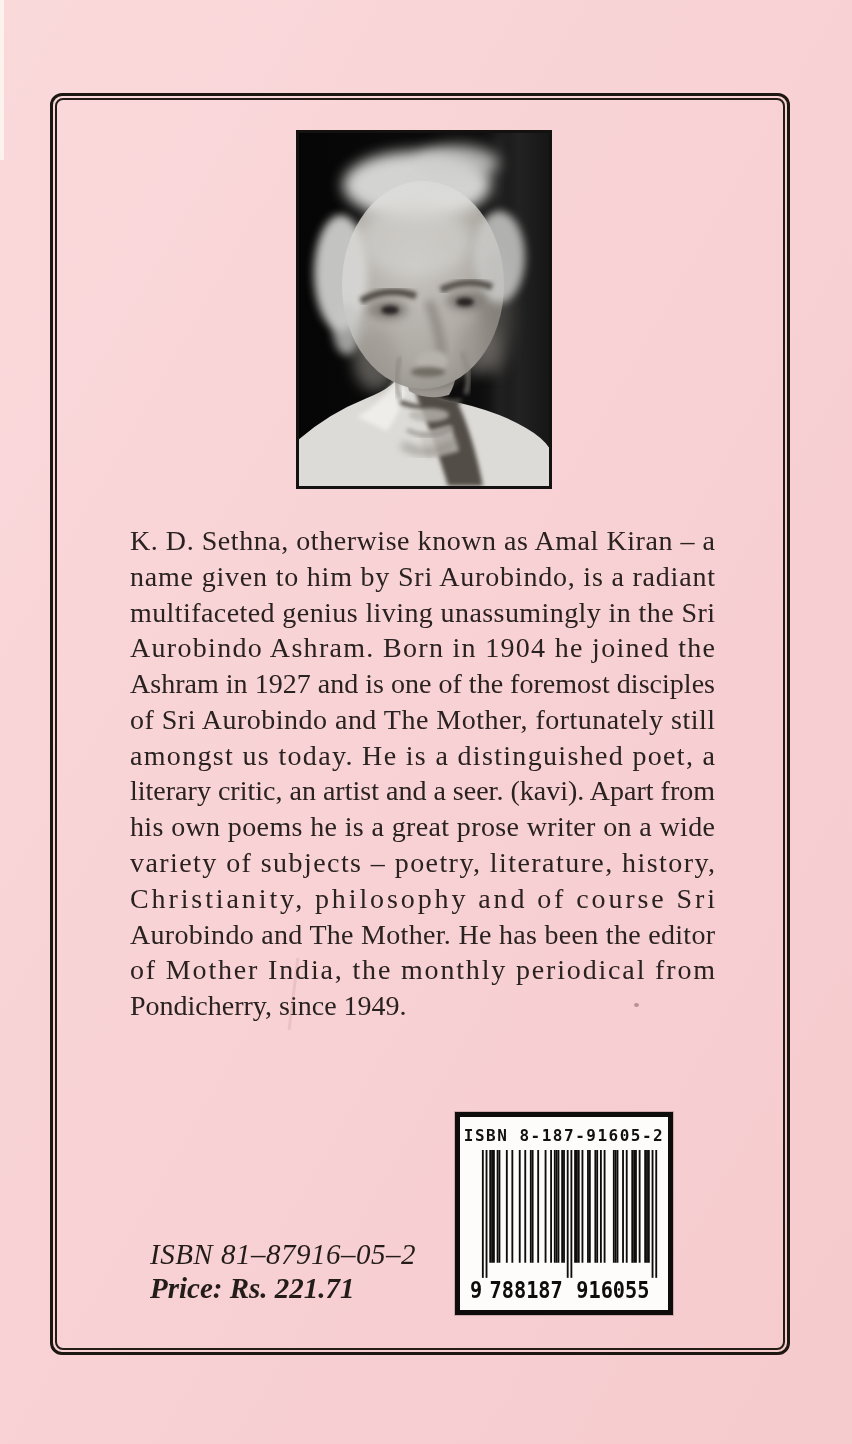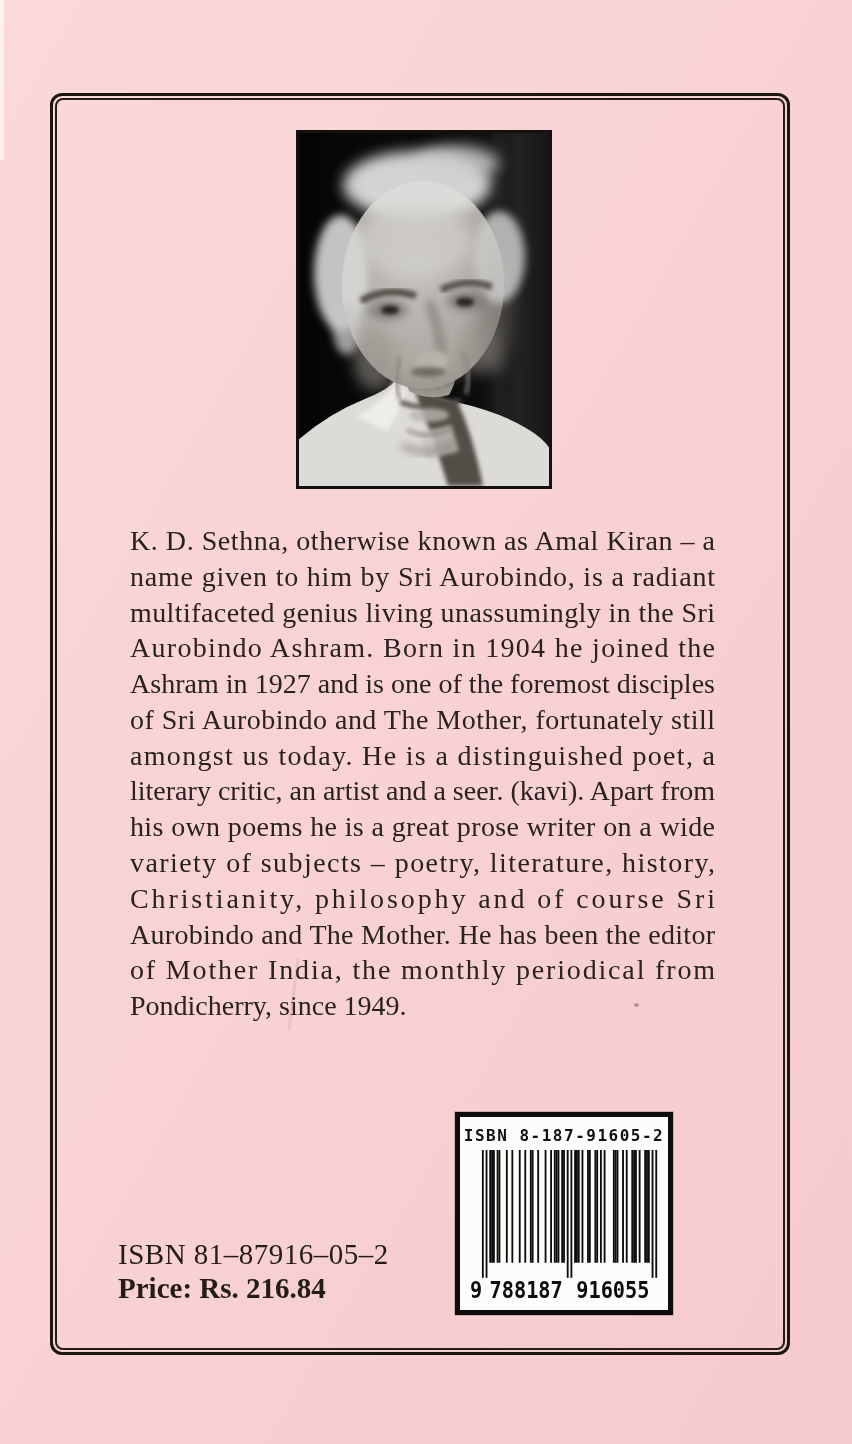--- a/index.html
+++ b/index.html
@@ -31,21 +31,21 @@
         box-sizing:border-box;background:#fdfcfa;border:5px solid #0f0d0b;
         box-shadow:0 0 0 1px rgba(90,60,60,.25);}
   .barcode-isbn{margin-top:9px;text-align:center;
         font-family:"DejaVu Sans Mono", monospace;font-weight:bold;
         font-size:16px;letter-spacing:1.5px;color:#121110;}
   .barcode-bars{position:absolute;left:9px;right:9px;top:33px;bottom:9px;}
   .barcode-bars svg{display:block;width:100%;height:100%;}
   .barcode-bars text{font-family:"DejaVu Sans Mono", monospace;
         font-weight:bold;font-size:22px;fill:#0f0d0b;}
   
-  .footer{position:absolute;left:118px;top:1237px;color:#231c19;}
+  .footer{position:absolute;left:150px;top:1237px;color:#231c19;font-style:italic;}
   .footer-isbn{font-size:29px;line-height:34px;letter-spacing:.5px;}
   .footer-price{font-size:29px;line-height:34px;font-weight:bold;}
   
   .speck{position:absolute;left:634px;top:1003px;width:5px;height:4px;
         border-radius:50%;background:#8a5d5d;opacity:.55;}
   .crease{position:absolute;left:292px;top:958px;width:3px;height:72px;
         background:rgba(165,110,110,.16);transform:rotate(7deg);}
 </style>
 </head>
 <body>
@@ -197,19 +197,19 @@
           <rect x="202.0" y="0" width="2.0" height="127" fill="#0f0d0b"></rect>
           <text x="1" y="147" text-anchor="start">9</text>
           <text x="62" y="147" text-anchor="middle">788187</text>
           <text x="156" y="147" text-anchor="middle">916055</text>
         </svg>
     </div>
   </div>
 
   <div class="footer">
     <div class="footer-isbn">ISBN 81–87916–05–2</div>
-    <div class="footer-price">Price: Rs. 216.84</div>
+    <div class="footer-price">Price: Rs. 221.71</div>
   </div>
 
   <div class="speck"></div>
   <div class="crease"></div>
   <div class="edge-shade"></div>
 </div>
 
 </body></html>

